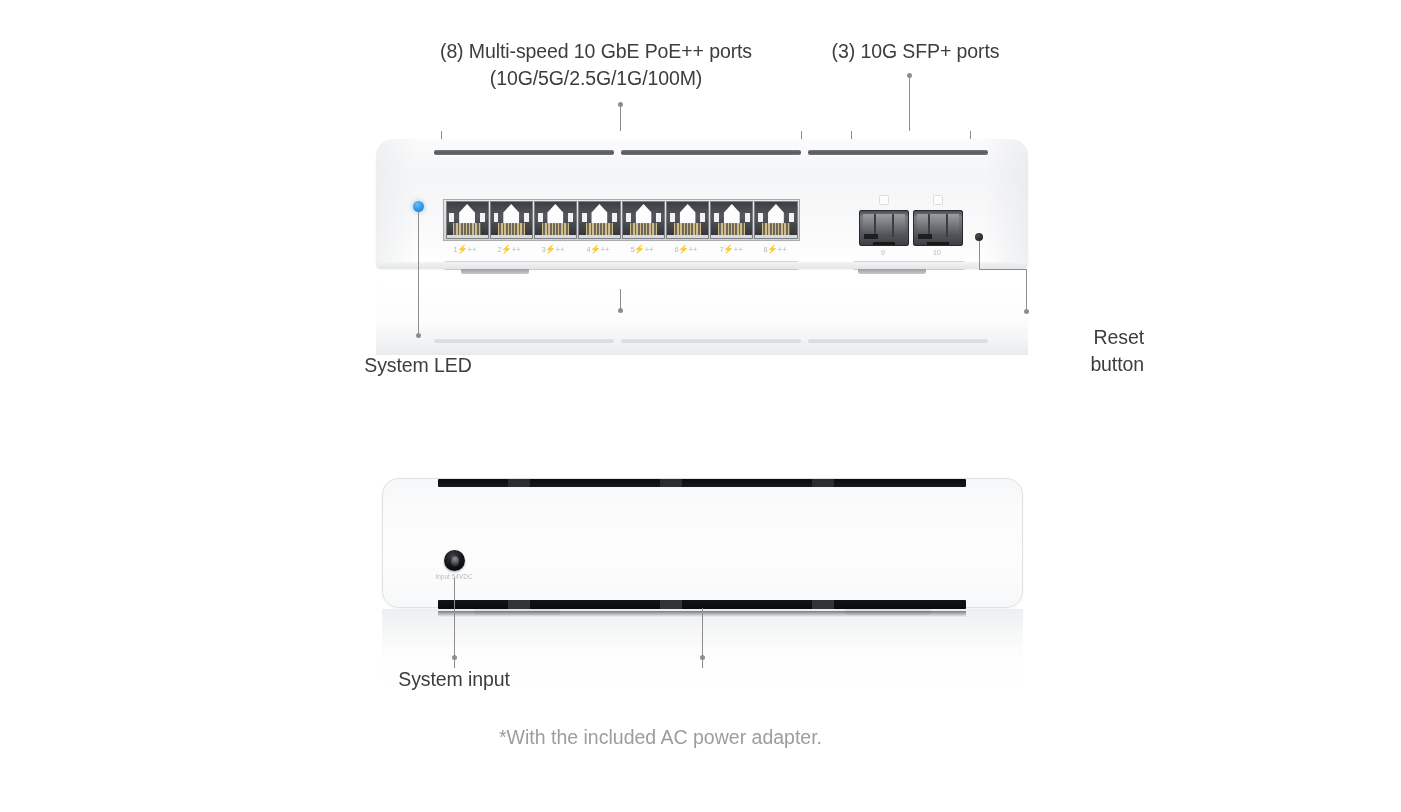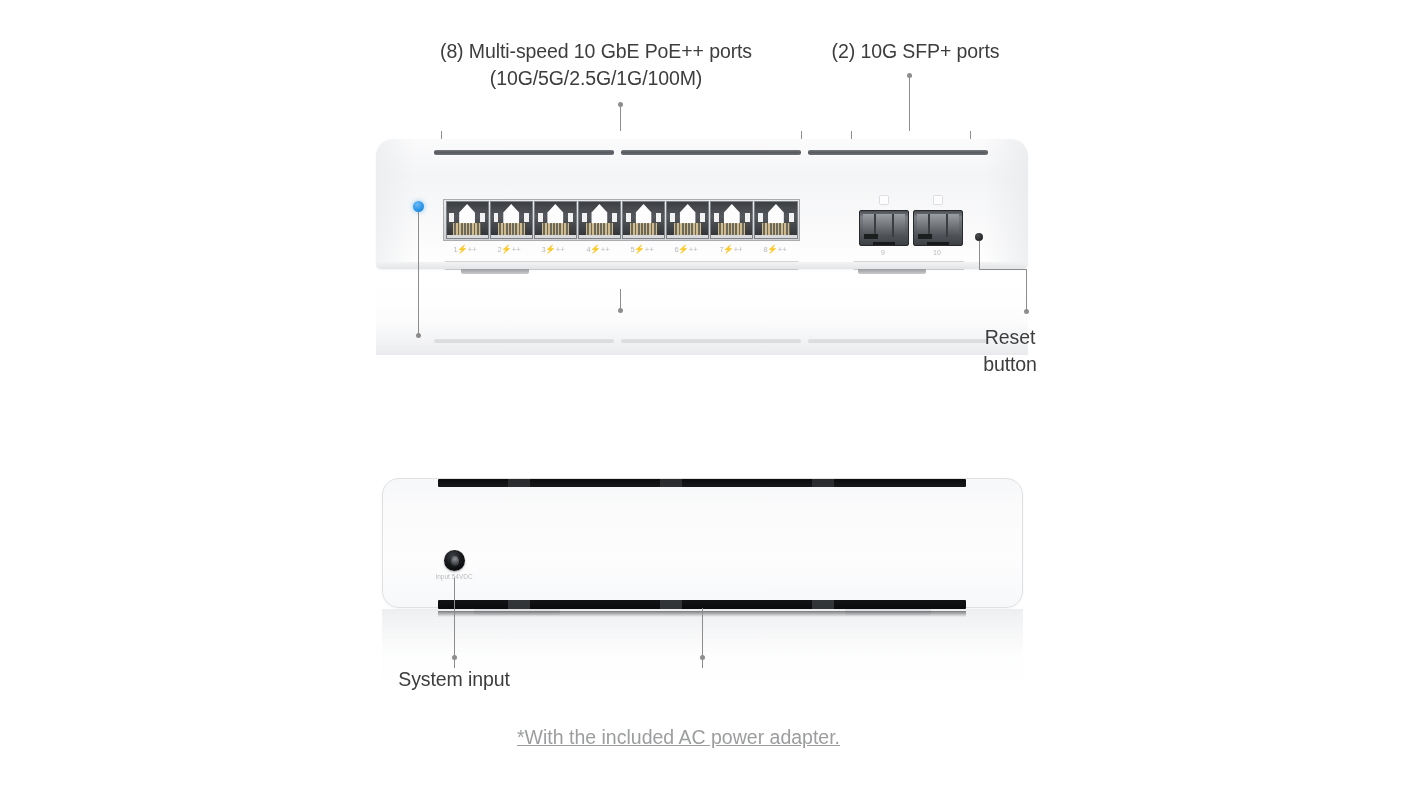--- a/index.html
+++ b/index.html
@@ -181,21 +181,21 @@
   }
 </style>
 </head>
 <body>
 
 <div class="stage">
 
   <div class="callout" style="left:396px;top:38px;width:400px;">(8) Multi-speed 10 GbE PoE++ ports
 (10G/5G/2.5G/1G/100M)</div>
 
-  <div class="callout" style="left:806px;top:38px;width:219px;">(2) 10G SFP+ ports</div>
+  <div class="callout" style="left:806px;top:38px;width:219px;">(3) 10G SFP+ ports</div>
 
   <div class="dot" style="left:618px;top:102px;"></div>
   <div class="vline" style="left:620px;top:105px;height:26px;"></div>
 
   <div class="brk-dn" style="left:441px;top:131px;width:359px;height:135px;border-bottom:none;"></div>
 
   <div class="dot" style="left:907px;top:73px;"></div>
   <div class="vline" style="left:909px;top:76px;height:55px;"></div>
   <div class="brk-dn" style="left:851px;top:131px;width:118px;height:70px;border-bottom:none;"></div>
 
@@ -312,29 +312,30 @@
   <div class="foot" style="left:858px;top:269px;width:68px;"></div>
 
   <div class="refl1">
     <div class="rv" style="left:58px;top:12px;width:180px;"></div>
     <div class="rv" style="left:245px;top:12px;width:180px;"></div>
     <div class="rv" style="left:432px;top:12px;width:180px;"></div>
   </div>
 
   <div class="vline" style="left:418px;top:212px;height:123px;"></div>
   <div class="dot" style="left:416px;top:333px;"></div>
+  <div class="callout" style="left:318px;top:352px;width:200px;">System LED</div>
 
   <div class="dot" style="left:618px;top:308px;"></div>
   <div class="vline" style="left:620px;top:289px;height:21px;"></div>
 
   <div class="vline" style="left:979px;top:241px;height:28px;"></div>
   <div class="hline" style="left:979px;top:269px;width:48px;"></div>
   <div class="vline" style="left:1026px;top:269px;height:42px;"></div>
   <div class="dot" style="left:1024px;top:309px;"></div>
-  <div class="callout" style="left:910px;top:324px;width:200px;">Reset
+  <div class="callout" style="left:944px;top:324px;width:200px;text-align:right;">Reset
 button</div>
 
   <div class="dev2"></div>
   <div class="bandTop">
     <div class="nick" style="left:70px;"></div>
     <div class="nick" style="left:222px;"></div>
     <div class="nick" style="left:374px;"></div>
   </div>
   <div class="bandBot">
     <div class="nick" style="left:70px;"></div>
@@ -352,15 +353,15 @@
     <div class="rb"></div>
   </div>
 
   <div class="vline" style="left:454px;top:578px;height:90px;"></div>
   <div class="dot" style="left:452px;top:655px;"></div>
   <div class="callout" style="left:354px;top:666px;width:200px;">System input</div>
 
   <div class="vline" style="left:702px;top:608px;height:60px;"></div>
   <div class="dot" style="left:700px;top:655px;"></div>
 
-  <div class="footnote" style="left:517px;top:726px;text-decoration:underline;">*With the included AC power adapter.</div>
+  <div class="footnote" style="left:499px;top:726px;">*With the included AC power adapter.</div>
 
 </div>
 
 </body></html>

